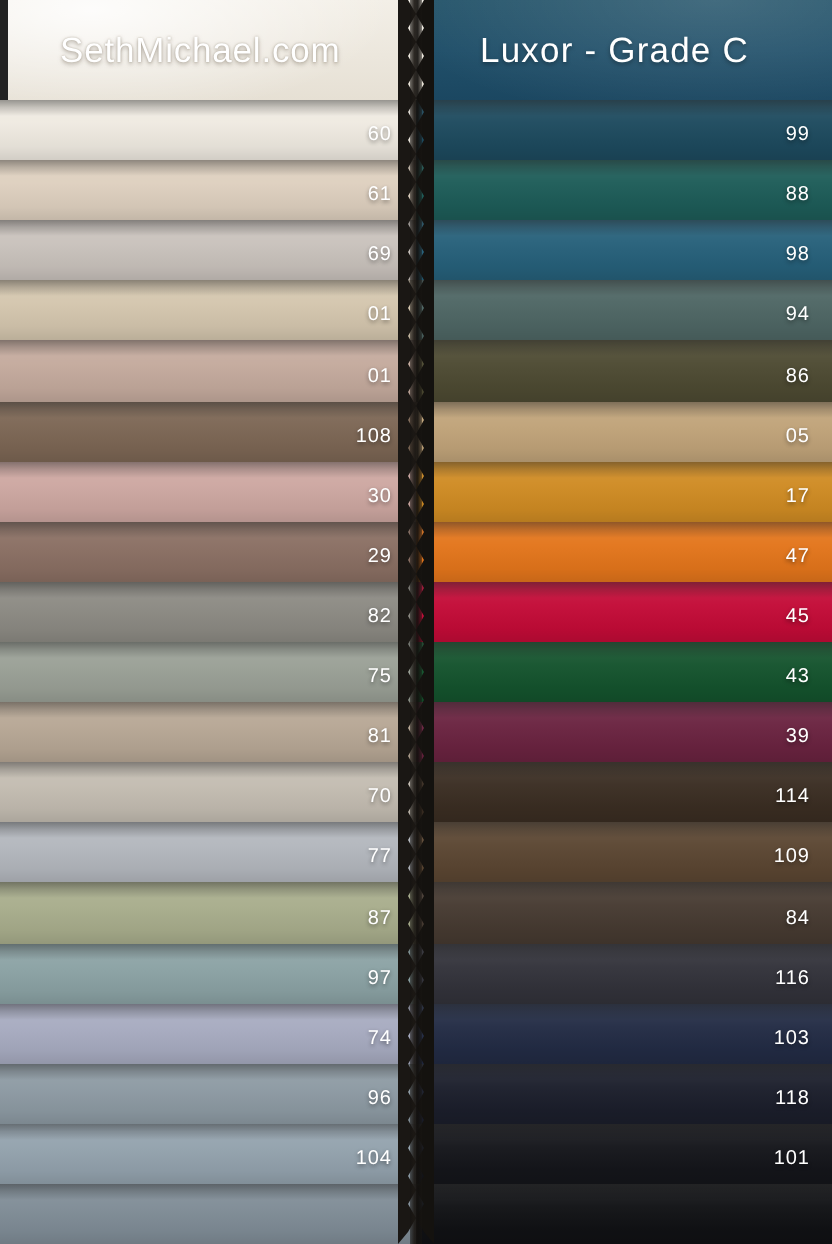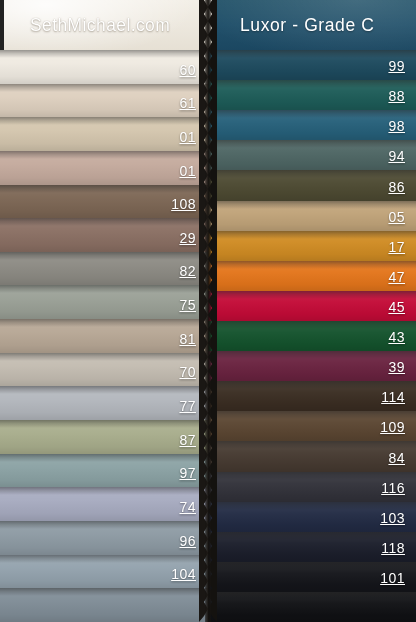--- a/index.html
+++ b/index.html
@@ -85,27 +85,26 @@
   .swatch::after{
     content:"";
     position:absolute;inset:0;
     background:linear-gradient(180deg, rgba(255,255,255,.10) 0%, rgba(255,255,255,.03) 38%, rgba(0,0,0,.05) 78%, rgba(0,0,0,.12) 100%);
     pointer-events:none;
   }
   .swatch-code{
     position:relative;
     z-index:3;
     color:#ffffff;
-    font-size:14px;
+    font-size:10px;
     letter-spacing:.5px;
     line-height:1;
     padding:0 10px 7px 0;
     text-shadow:0 1px 2px rgba(0,0,0,.45);
     white-space:nowrap;
-    text-decoration:underline;
   }
   .col-left .swatch-code{ padding-right:12px; }
   .col-right .swatch-code{ padding-right:11px; }
 
   
   #seam{
     position:absolute;
     left:199px;top:0;
     width:18px;height:622px;
     z-index:5;
@@ -131,28 +130,34 @@
   </div>
 
   <div id="swatch-area">
     <div class="column col-left" id="col-left">
         <div class="swatch" style="background: rgb(239, 234, 225);">
           <span class="swatch-code">60</span>
         </div>
         <div class="swatch" style="background: rgb(222, 208, 191);">
           <span class="swatch-code">61</span>
         </div>
+        <div class="swatch" style="background: rgb(201, 194, 188);">
+          <span class="swatch-code">69</span>
+        </div>
         <div class="swatch" style="background: rgb(212, 198, 174);">
           <span class="swatch-code">01</span>
         </div>
         <div class="swatch" style="background: rgb(196, 170, 157);">
           <span class="swatch-code">01</span>
         </div>
         <div class="swatch" style="background: rgb(124, 102, 84);">
           <span class="swatch-code">108</span>
+        </div>
+        <div class="swatch" style="background: rgb(205, 167, 161);">
+          <span class="swatch-code">30</span>
         </div>
         <div class="swatch" style="background: rgb(138, 111, 99); padding-left: 44px;">
           <span class="swatch-code">29</span>
         </div>
         <div class="swatch" style="background: rgb(140, 138, 131);">
           <span class="swatch-code">82</span>
         </div>
         <div class="swatch" style="background: rgb(154, 160, 150);">
           <span class="swatch-code">75</span>
         </div>

